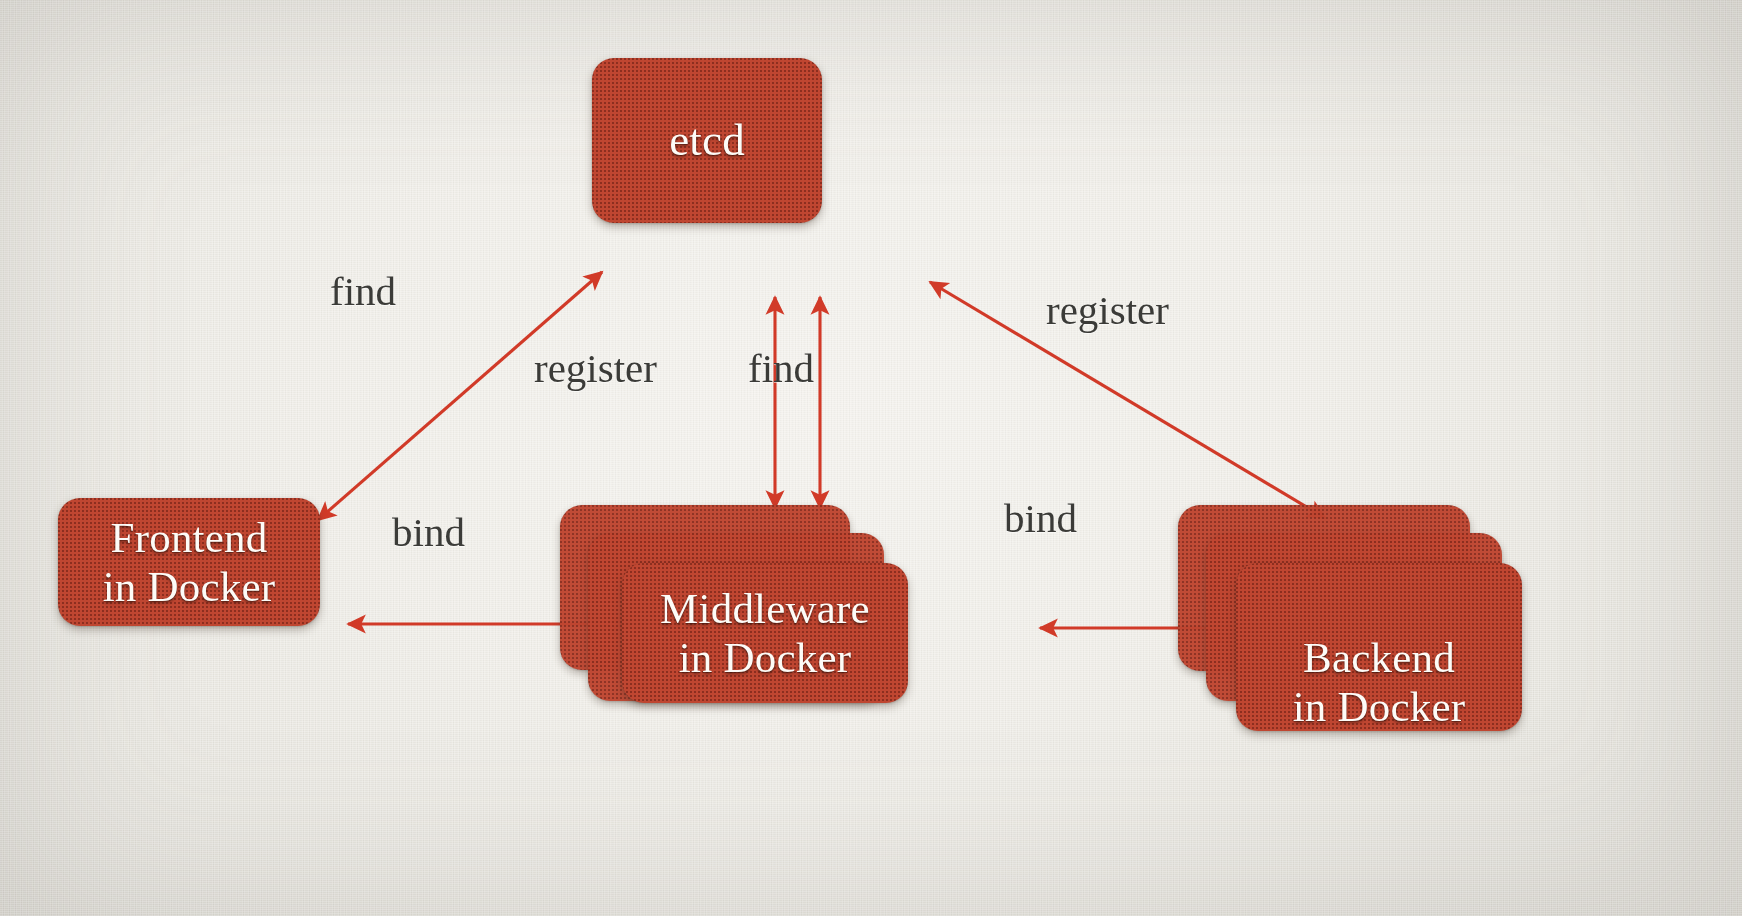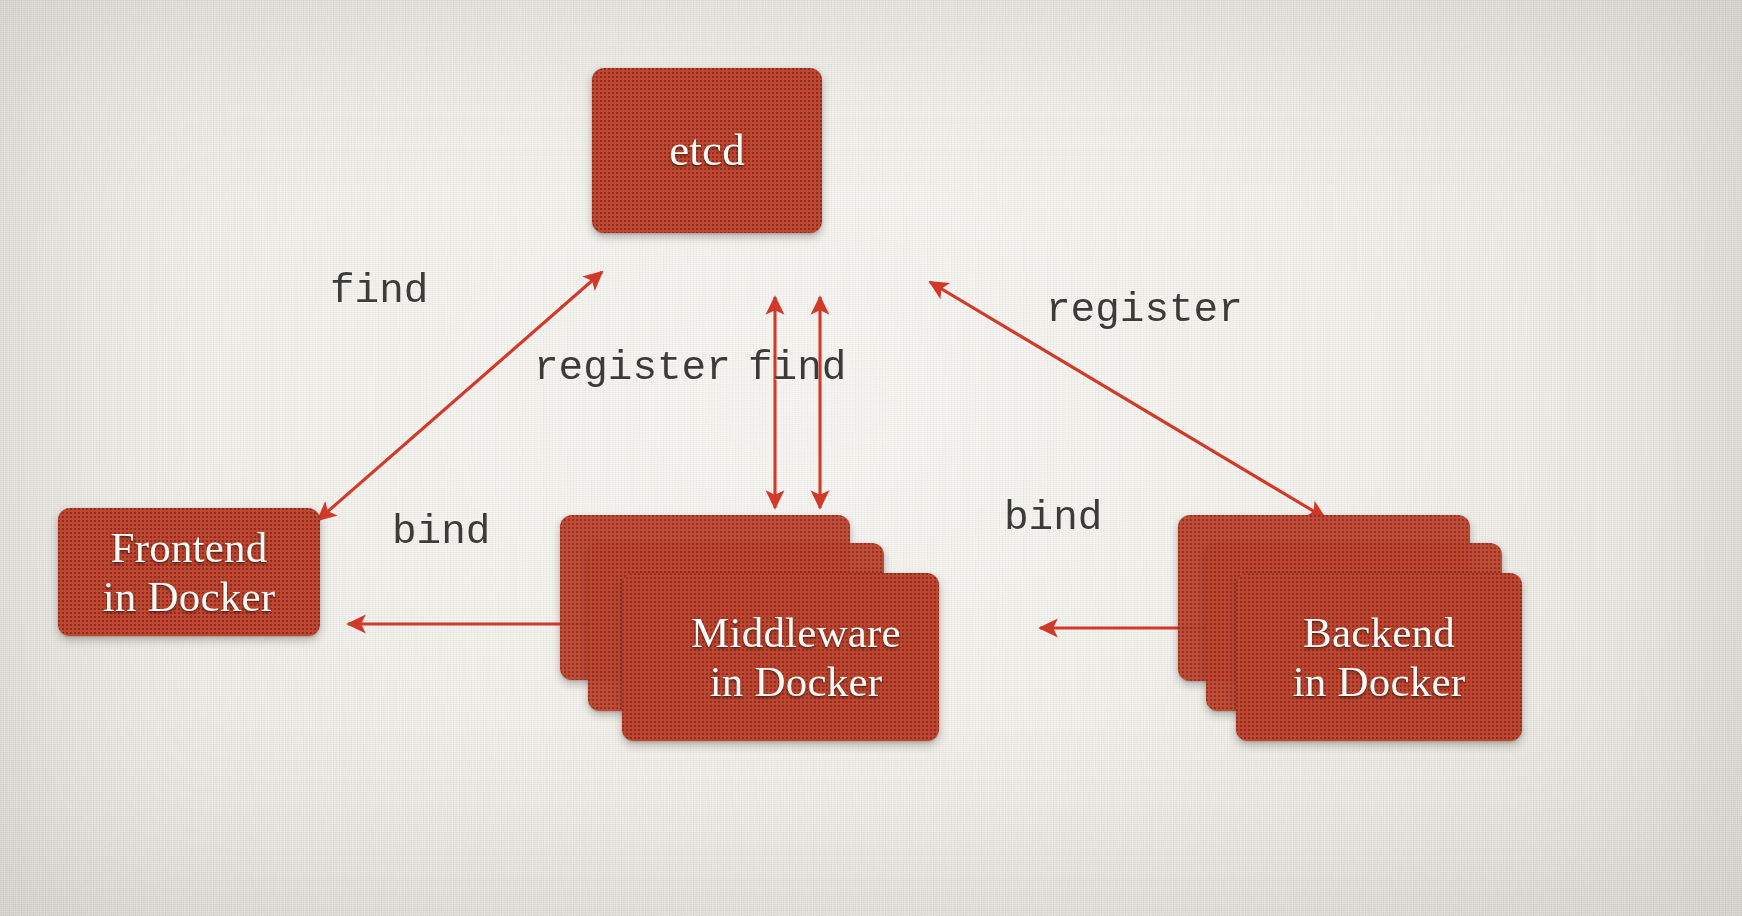--- a/index.html
+++ b/index.html
@@ -31,27 +31,26 @@
   }
 
   svg.edges{position:absolute;left:0;top:0;width:1742px;height:916px;z-index:2;}
 
   
   .node{
     position:absolute;z-index:3;
   }
   .card{
     position:absolute;
-    border-radius:12px;
+    border-radius:22px;
     background-color:#BF4631;
     background-image:
       radial-gradient(circle at 1px 1px, rgba(104,30,18,.58) 1.05px, rgba(0,0,0,0) 1.25px);
     background-size:4px 4px;
     box-shadow:0 4px 9px rgba(70,55,45,.34), 0 1px 2px rgba(70,55,45,.22);
-    margin-top:10px;
   }
   .card.back{ opacity:.97; }
   .card.front{
     display:flex;align-items:center;justify-content:center;
     text-align:center;
   }
   .card-label{
     color:#FDFBF7;
     font-family:"Liberation Serif", serif;
     font-weight:400;
@@ -67,34 +66,34 @@
   #node-etcd .front{ left:0;top:0;width:230px;height:165px; }
   #node-etcd .card-label{ font-size:45px; }
 
   #node-frontend{ left:58px; top:498px; width:262px; height:160px; }
   #node-frontend .front{ left:0;top:0;width:262px;height:128px; }
   #node-frontend .card-label{ font-size:43px; }
 
   #node-middleware{ left:560px; top:505px; width:348px; height:226px; }
   #node-middleware .b2{ left:0;   top:0;   width:290px; height:165px; }
   #node-middleware .b1{ left:28px;top:28px;width:296px; height:168px; }
-  #node-middleware .front{ left:62px;top:58px;width:286px;height:168px;padding-left:31px; }
+  #node-middleware .front{ left:62px;top:58px;width:286px;height:140px; }
   #node-middleware .card-label{ font-size:43px; }
 
   #node-backend{ left:1178px; top:505px; width:344px; height:226px; }
   #node-backend .b2{ left:0;   top:0;   width:292px; height:166px; }
   #node-backend .b1{ left:28px;top:28px;width:296px; height:168px; }
-  #node-backend .front{ left:58px;top:58px;width:286px;height:168px; }
+  #node-backend .front{ left:58px;top:58px;width:286px;height:168px;align-items:flex-end; }
   #node-backend .card-label{ font-size:43px; }
 
   
   .edge-label{
     position:absolute;z-index:4;
     color:#3B3B38;
-    font-family:Liberation Mono, monospace;
+    font-family:Liberation Serif, serif;
     font-size:41px;
     line-height:1;
     white-space:nowrap;
     text-shadow:0 1px 0 rgba(255,255,255,.55);
   }
   #lbl-find-left      { left:330px;  top:271px; }
   #lbl-register-center{ left:534px;  top:348px; }
   #lbl-find-center    { left:748px;  top:348px; }
   #lbl-register-right { left:1046px; top:290px; }
   #lbl-bind-left      { left:392px;  top:512px; }

